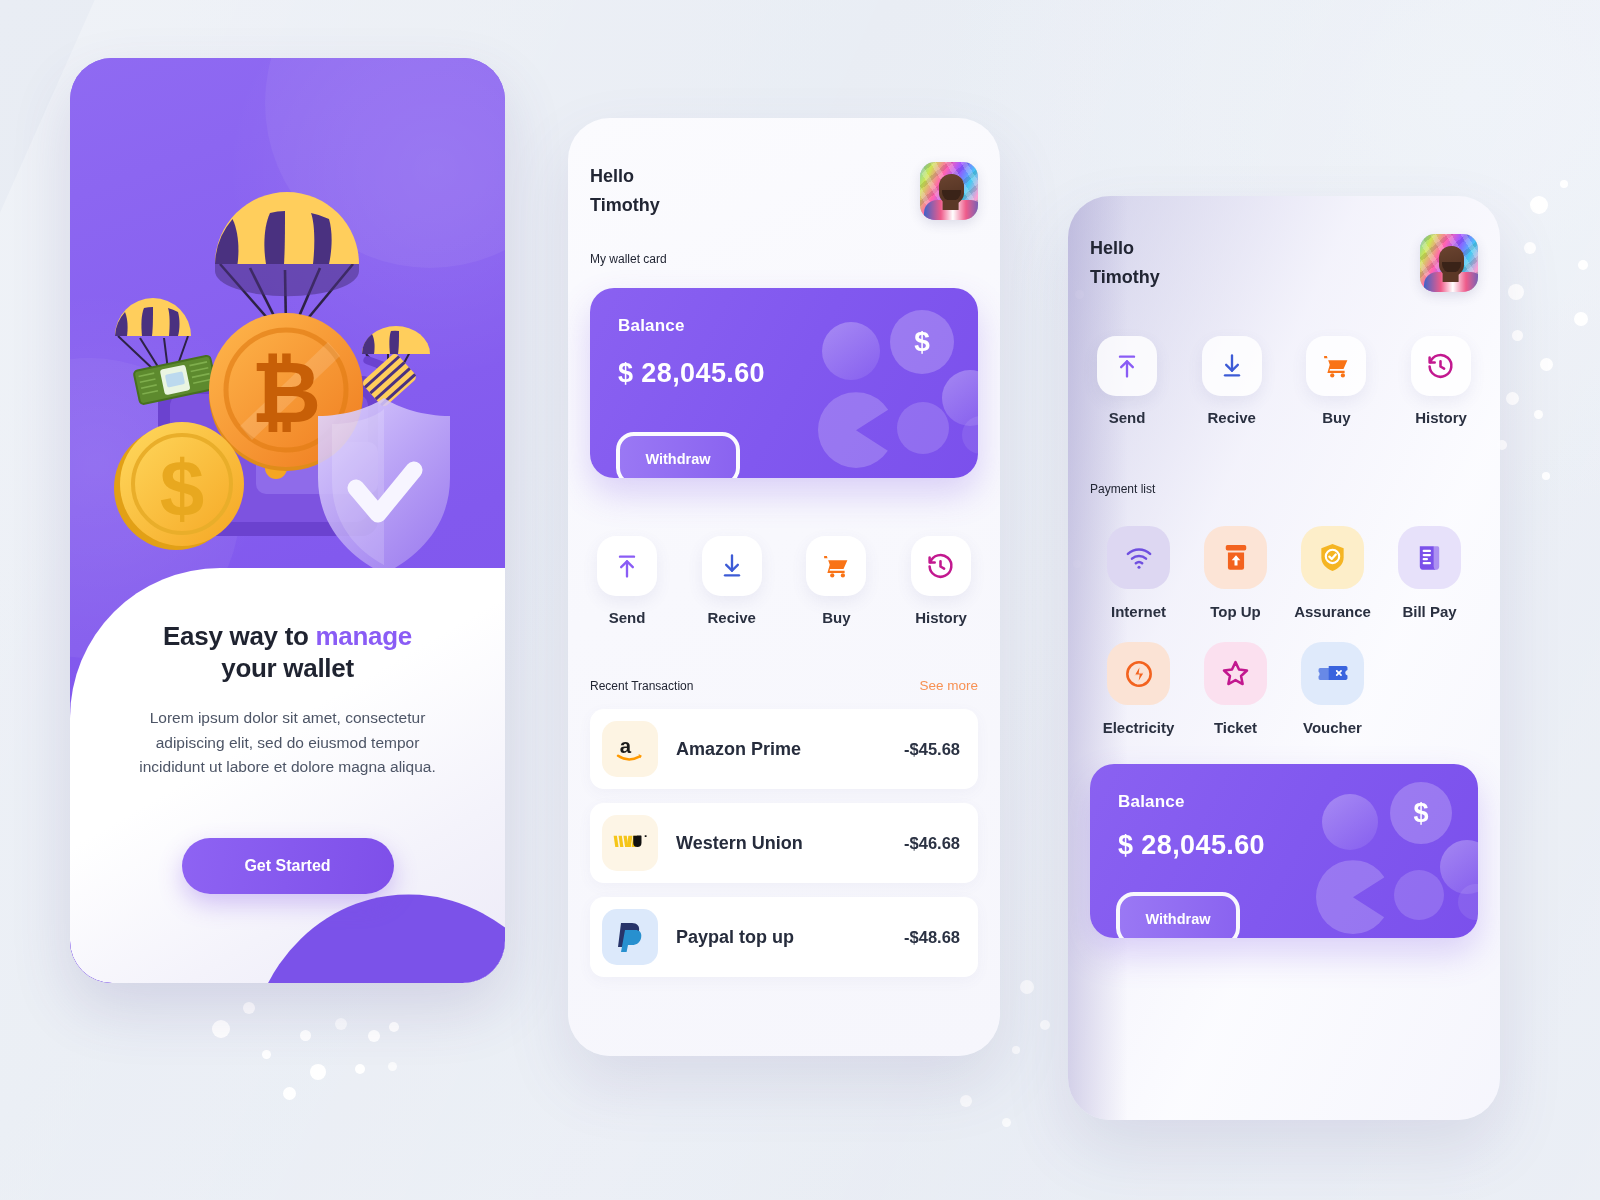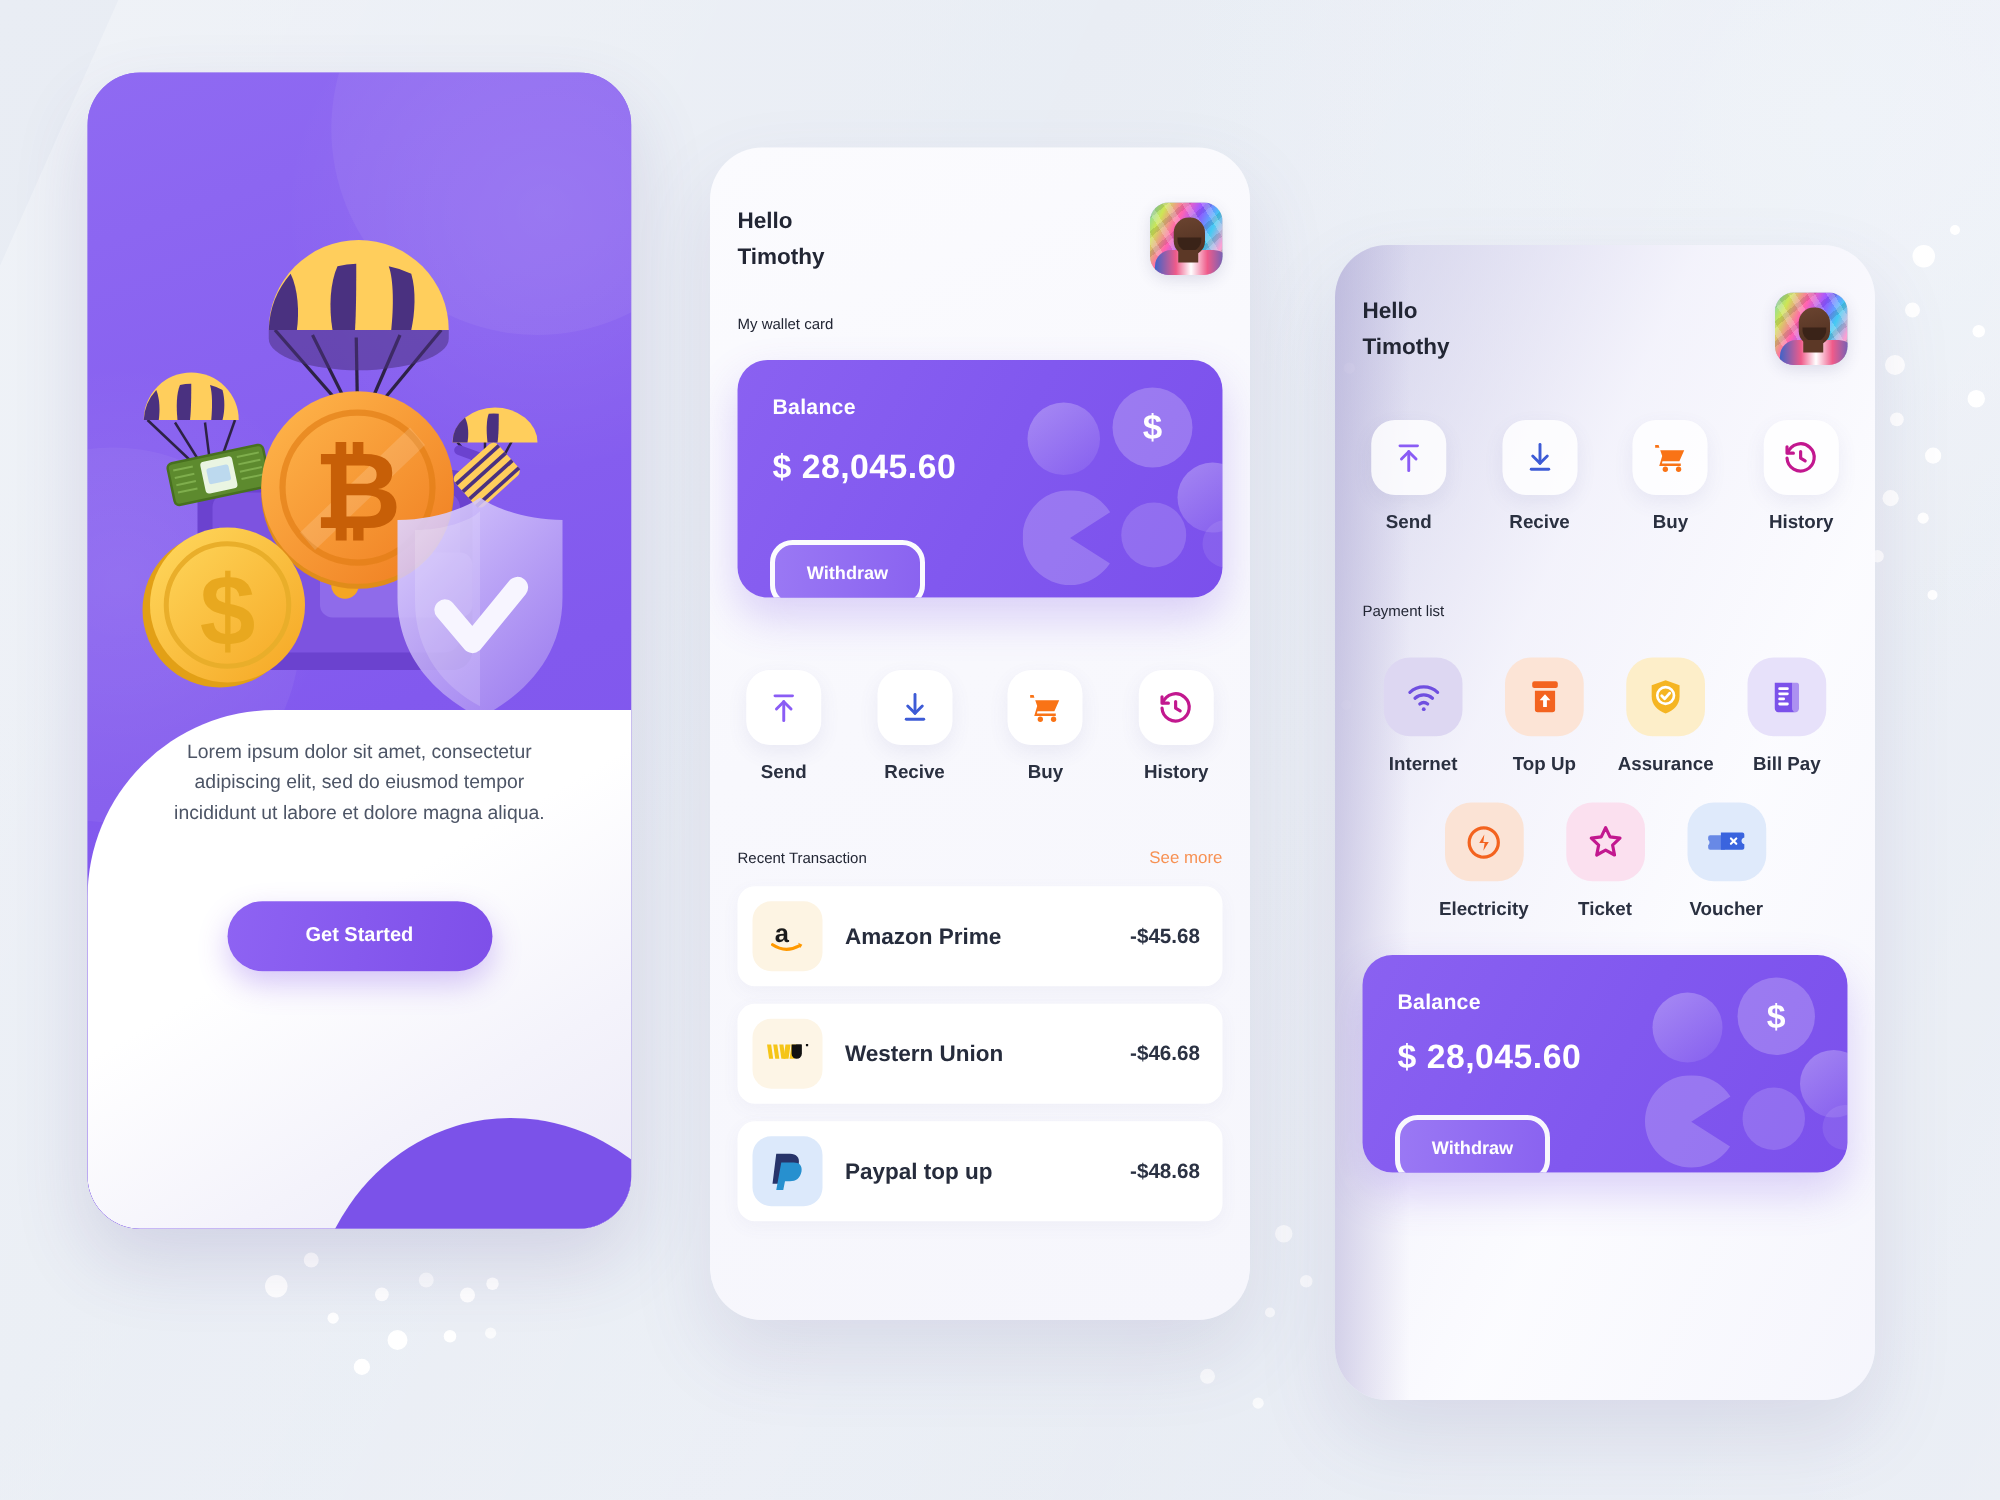--- a/index.html
+++ b/index.html
@@ -197,21 +197,21 @@
     box-shadow:0 4px 14px rgba(95,90,150,0.05);
   }
   .tx-logo{
     width:56px; height:56px; border-radius:15px; flex:none;
     display:flex; align-items:center; justify-content:center;
   }
   .tx-name{ margin-left:18px; font-size:18px; font-weight:600; color:#262c3c; flex:1; }
   .tx-amt{ font-size:16.5px; font-weight:700; color:#2b3243; }
 
   
-  .pay-grid{ display:flex; flex-wrap:wrap;justify-content:center; }
+  .pay-grid{ display:flex; flex-wrap:wrap; }
   .pay-item{ width:25%; text-align:center; margin-bottom:22px; cursor:pointer; }
   .pay-item .tile{
     width:63px; height:63px; margin:0 auto; border-radius:21px;
     display:flex; align-items:center; justify-content:center;
   }
   .pay-item .lbl{ margin-top:14px; font-size:15px; font-weight:600; color:#2a3040; }
 </style>
 </head>
 <body>
 
@@ -370,20 +370,24 @@
       <path d="M286 330 l22 26 l36 -44" stroke="#f7f5ff" stroke-width="17" fill="none" stroke-linecap="round" stroke-linejoin="round"></path>
     </g>
   </svg>
 
   <div class="p1-sheet"></div>
   <div class="p1-swoosh">
       <i></i>
     </div>
 
   <div class="p1-body">
+    <div class="headline">
+      <span>Easy way to </span><span class="hl">manage</span><br>
+      <span>your wallet</span>
+    </div>
     <p class="subtext">Lorem ipsum dolor sit amet, consectetur adipiscing elit, sed do eiusmod tempor incididunt ut labore et dolore magna aliqua.</p>
     <button class="cta">Get Started</button>
   </div>
 </div>
 
 <div class="phone" id="phone2">
 
   <div class="greet-row" style="margin-top:44px;">
     <div class="greet">
       <div>Hello</div>

